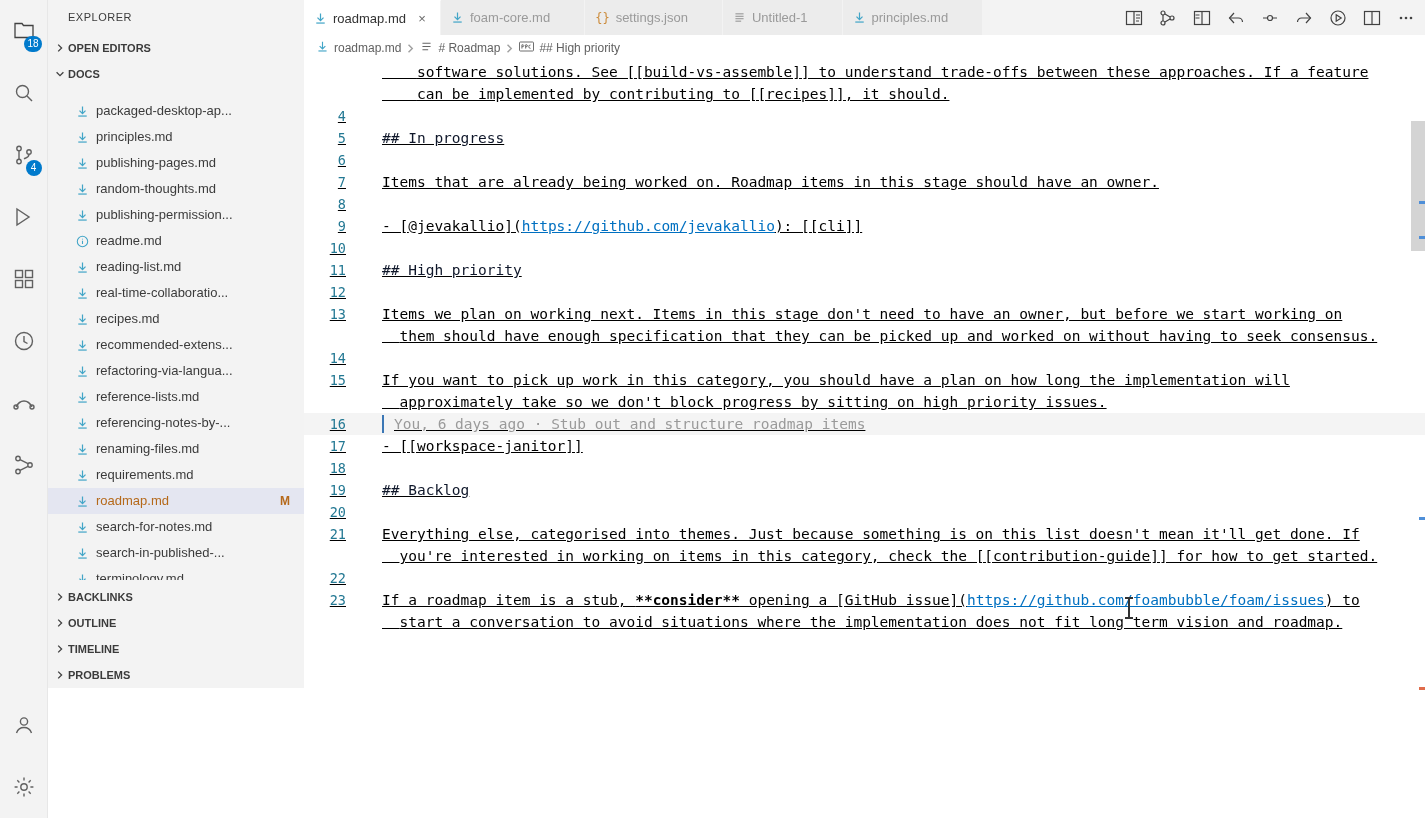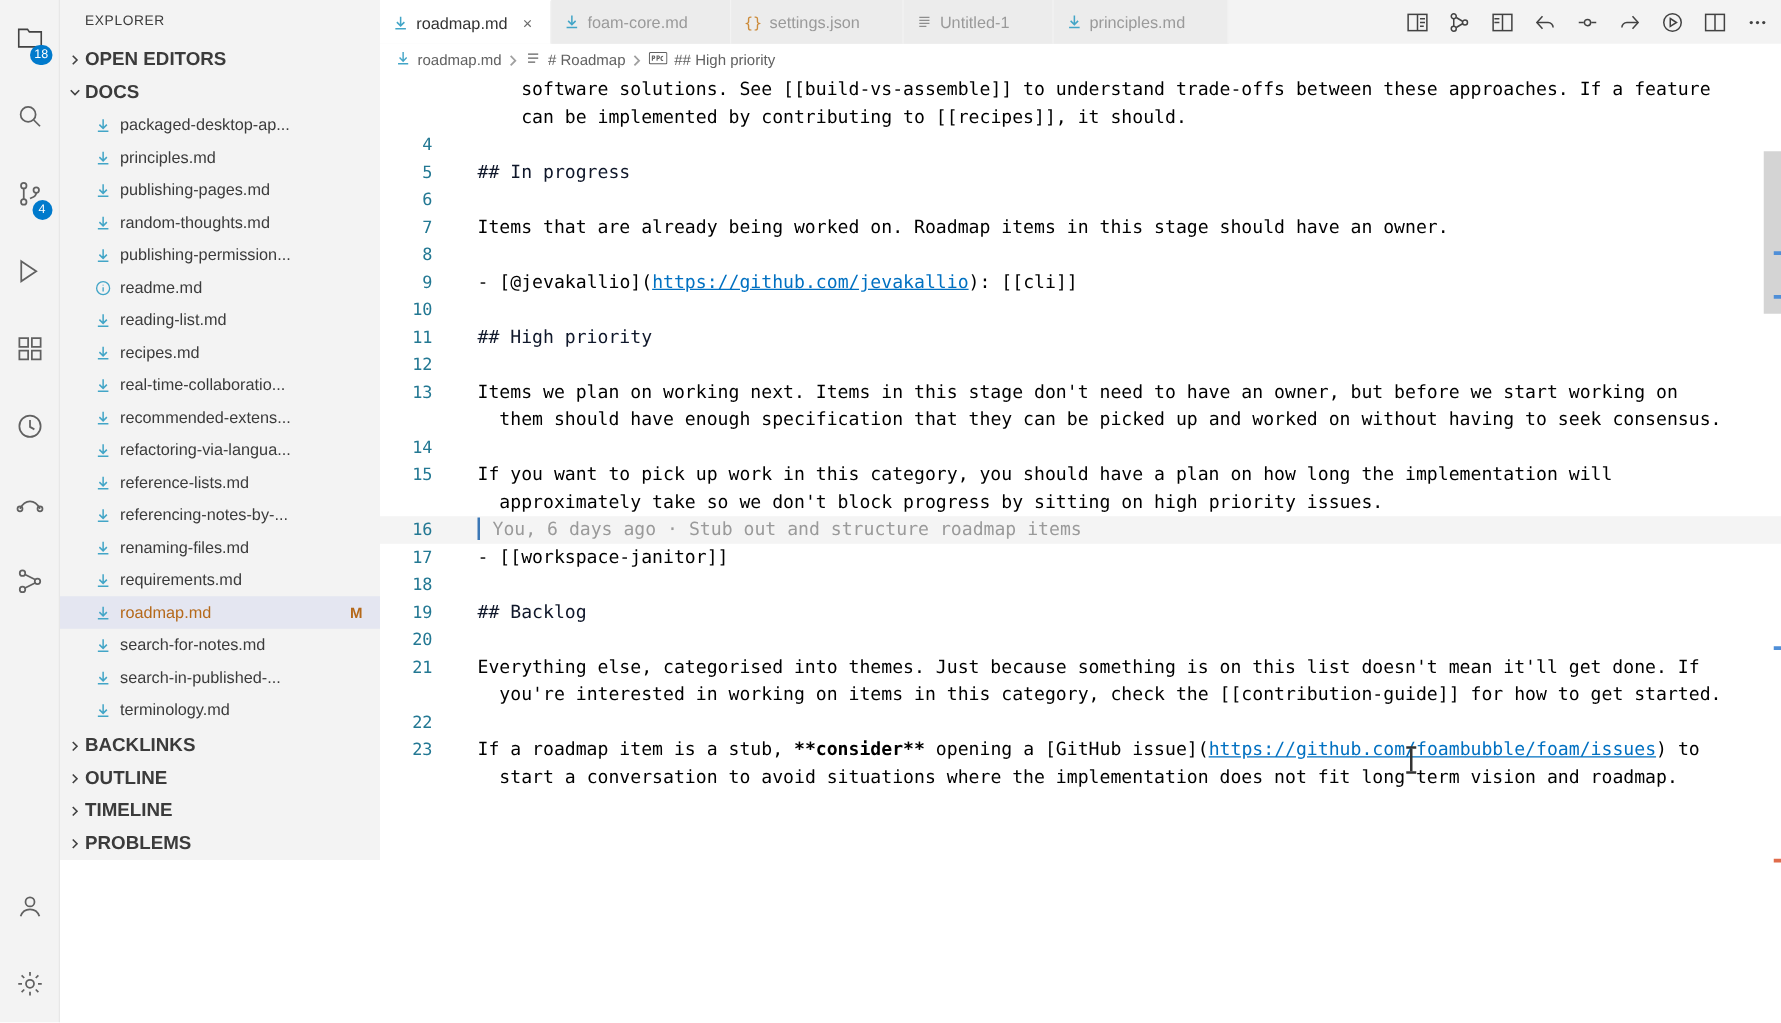--- a/index.html
+++ b/index.html
@@ -62,31 +62,31 @@
     font-size: 11px;
     letter-spacing: .5px;
     color: #3b3b3b;
     font-weight: 400;
     text-transform: uppercase;
   }
   .section-header {
     height: 26px; line-height: 26px;
     display: flex; align-items: flex-end;
     padding-left: 4px;
-    font-size: 15px; font-weight: bold;
+    font-size: 11px; font-weight: bold;
     color: #3b3b3b;
     text-transform: uppercase;
   }
   .twisty {
     width: 16px; height: 26px;
     display: inline-flex; align-items: center; justify-content: center;
     color: #424242;
     flex: 0 0 16px;
   }
-  .tree-list { overflow: hidden; }
+  .tree-list { overflow: hidden; margin-top: 11px; }
   .tree-row {
     height: 26px; line-height: 26px;
     display: flex; align-items: center;
     padding-left: 24px;
     white-space: nowrap;
     font-size: 13px;
     color: #3b3b3b;
   }
   .tree-row.selected {
     background: #e4e6f1;
@@ -182,20 +182,21 @@
     font-family: "DejaVu Sans Mono", monospace;
     font-size: 14.5px;
     line-height: 22px;
     color: #000000;
     white-space: pre;
   }
   .line {
     display: flex;
     min-height: 22px;
     align-items: flex-start;
+    text-decoration: underline;
   }
   .gutter {
     width: 64px; flex: 0 0 64px;
     text-align: right;
     padding-right: 22px;
     color: #237893;
     font-family: "DejaVu Sans Mono", monospace;
     font-size: 13.5px;
     line-height: 22px;
     user-select: none;
@@ -419,30 +420,30 @@
           </span>
           <span class="label">reading-list.md</span>
         </div>
         <div class="tree-row">
           <span class="fi">
             <svg width="13" height="13" viewBox="0 0 16 16" fill="none" stroke="#42a5c7" stroke-width="1.5">
               <path d="M8 1.8v8.6M4.3 7l3.7 3.7L11.7 7"></path>
               <path d="M2.8 13.6h10.4"></path>
             </svg>
           </span>
+          <span class="label">real-time-collaboratio...</span>
+        </div>
+        <div class="tree-row">
+          <span class="fi">
+            <svg width="13" height="13" viewBox="0 0 16 16" fill="none" stroke="#42a5c7" stroke-width="1.5">
+              <path d="M8 1.8v8.6M4.3 7l3.7 3.7L11.7 7"></path>
+              <path d="M2.8 13.6h10.4"></path>
+            </svg>
+          </span>
           <span class="label">recipes.md</span>
-        </div>
-        <div class="tree-row">
-          <span class="fi">
-            <svg width="13" height="13" viewBox="0 0 16 16" fill="none" stroke="#42a5c7" stroke-width="1.5">
-              <path d="M8 1.8v8.6M4.3 7l3.7 3.7L11.7 7"></path>
-              <path d="M2.8 13.6h10.4"></path>
-            </svg>
-          </span>
-          <span class="label">real-time-collaboratio...</span>
         </div>
         <div class="tree-row">
           <span class="fi">
             <svg width="13" height="13" viewBox="0 0 16 16" fill="none" stroke="#42a5c7" stroke-width="1.5">
               <path d="M8 1.8v8.6M4.3 7l3.7 3.7L11.7 7"></path>
               <path d="M2.8 13.6h10.4"></path>
             </svg>
           </span>
           <span class="label">recommended-extens...</span>
         </div>

